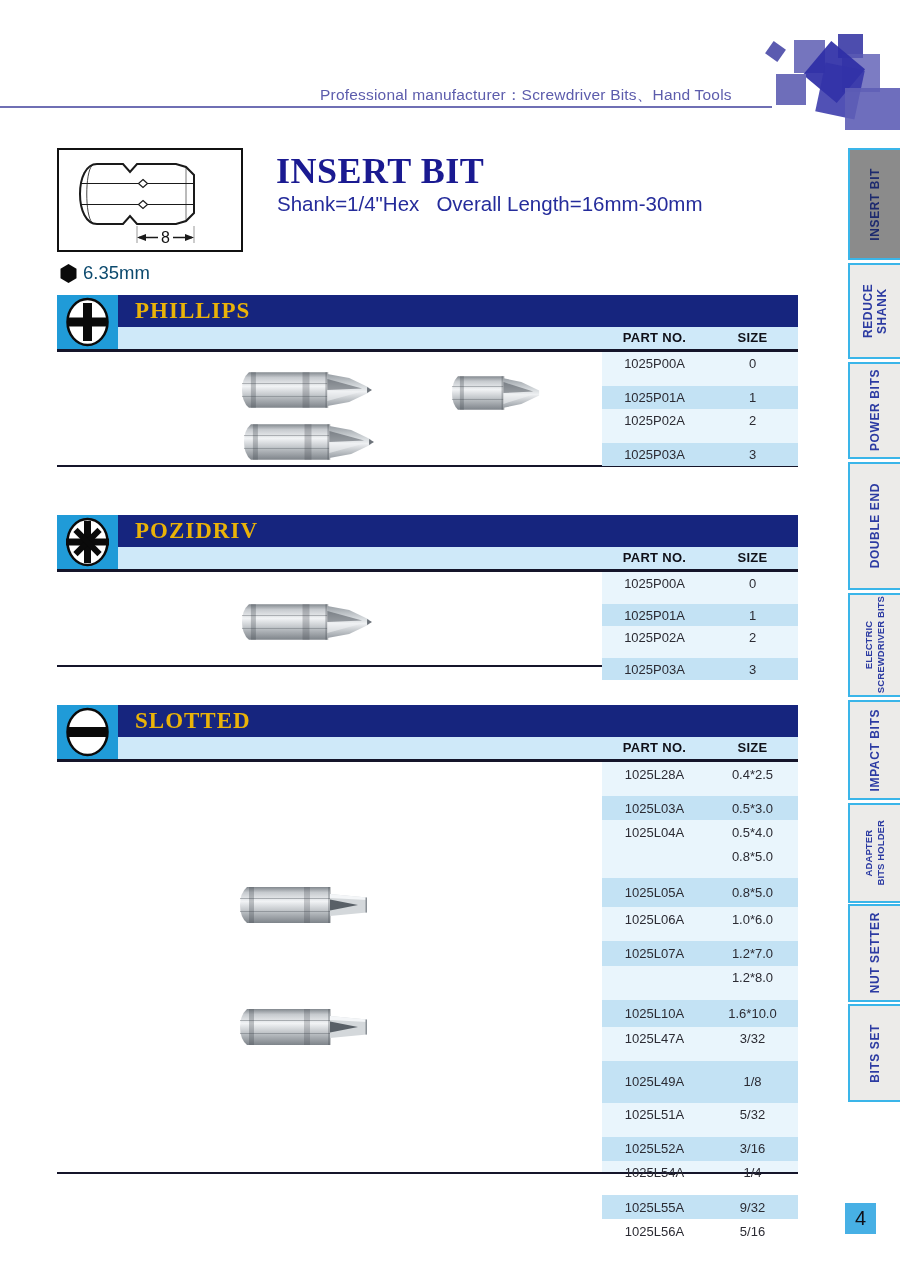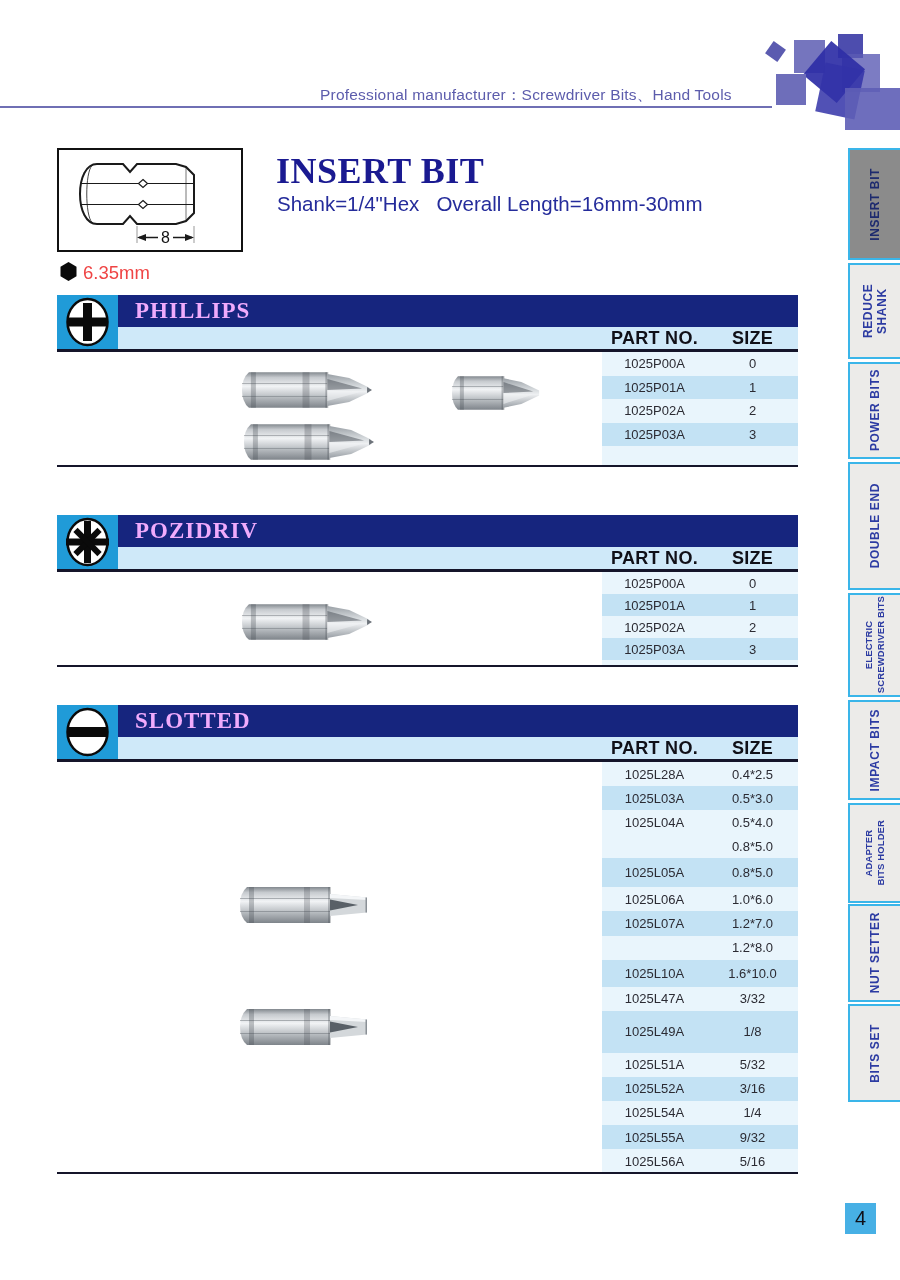--- a/index.html
+++ b/index.html
@@ -7,39 +7,39 @@
         font-family:"Liberation Sans",sans-serif;}
   .sq{position:absolute;}
   .tagline{position:absolute;left:320px;top:85px;font-size:15.5px;color:#5c5cac;letter-spacing:.2px;}
   .header-rule{position:absolute;left:0;top:106px;width:772px;height:2px;background:#6f6fb4;}
   .diagram{position:absolute;left:57px;top:148px;width:186px;height:104px;border:2px solid #111;
            box-sizing:border-box;background:#fff;}
   .diagram svg{width:100%;height:100%;display:block;}
   .page-title{position:absolute;left:276px;top:150px;font-family:"Liberation Serif",serif;
               font-weight:bold;font-size:36px;color:var(--title,#1a1a91);letter-spacing:.5px;}
   .page-subtitle{position:absolute;left:277px;top:192px;font-size:20.5px;color:#252c9b;white-space:pre;}
-  .hexsize{position:absolute;left:60px;top:262px;display:flex;align-items:flex-start;gap:6px;
-           font-size:18.5px;color:#ef4444;}
+  .hexsize{position:absolute;left:60px;top:262px;display:flex;align-items:center;gap:6px;
+           font-size:18.5px;color:#0c4a6e;}
   
   section.sec{position:absolute;left:57px;width:741px;}
   .sec-head{position:relative;height:54px;border-bottom:3px solid #15152a;}
   .sec-icon{position:absolute;left:0;top:0;width:61px;height:54px;background:var(--iconblue,#209bd8);
             display:flex;align-items:center;justify-content:center;}
   .bar-navy{position:absolute;left:61px;top:0;right:0;height:32px;background:var(--navy,#16257e);}
-  .sec-title{font-family:"Liberation Serif",serif;font-weight:bold;color:#f0abfc;font-size:23px;
+  .sec-title{font-family:"Liberation Serif",serif;font-weight:bold;color:#eab308;font-size:23px;
              line-height:32px;padding-left:17px;letter-spacing:1px;display:inline-block;}
   .bar-light{position:absolute;left:61px;top:32px;right:0;height:22px;background:var(--lightbar,#cfe9f9);}
-  .col-h{position:absolute;top:0;line-height:22px;font-size:18px;font-weight:bold;color:#101018;
+  .col-h{position:absolute;top:0;line-height:22px;font-size:13px;font-weight:bold;color:#101018;
          text-align:center;letter-spacing:.3px;}
   .col-part{left:484px;width:105px;}
   .col-size{left:589px;width:91px;}
   .sec-body{position:relative;border-bottom:2px solid #15152a;background:#fff;}
   .rows{position:absolute;right:0;top:0;width:196px;height:100%;background:var(--rowlight,#e9f5fc);}
   .row{display:flex;}
-  .row.dark{background:var(--rowdark,#c3e2f4);}
+  .row.dark{background:var(--rowdark,#c3e2f4);margin-top:10px;}
   .cell{display:flex;align-items:center;justify-content:center;font-size:13px;color:#2b2b33;}
   .c-part{width:105px;}
   .c-size{width:91px;}
   .photo{position:absolute;}
   
   #sidebar{position:absolute;left:848px;top:148px;width:52px;}
   .tab{position:absolute;left:0;width:52px;background:#ecebe9;border:2px solid var(--cyan,#3ab5e9);
        border-right:none;box-sizing:border-box;display:flex;align-items:center;justify-content:center;
        cursor:pointer;}
   .tab.active{background:#8b8b8b;}

